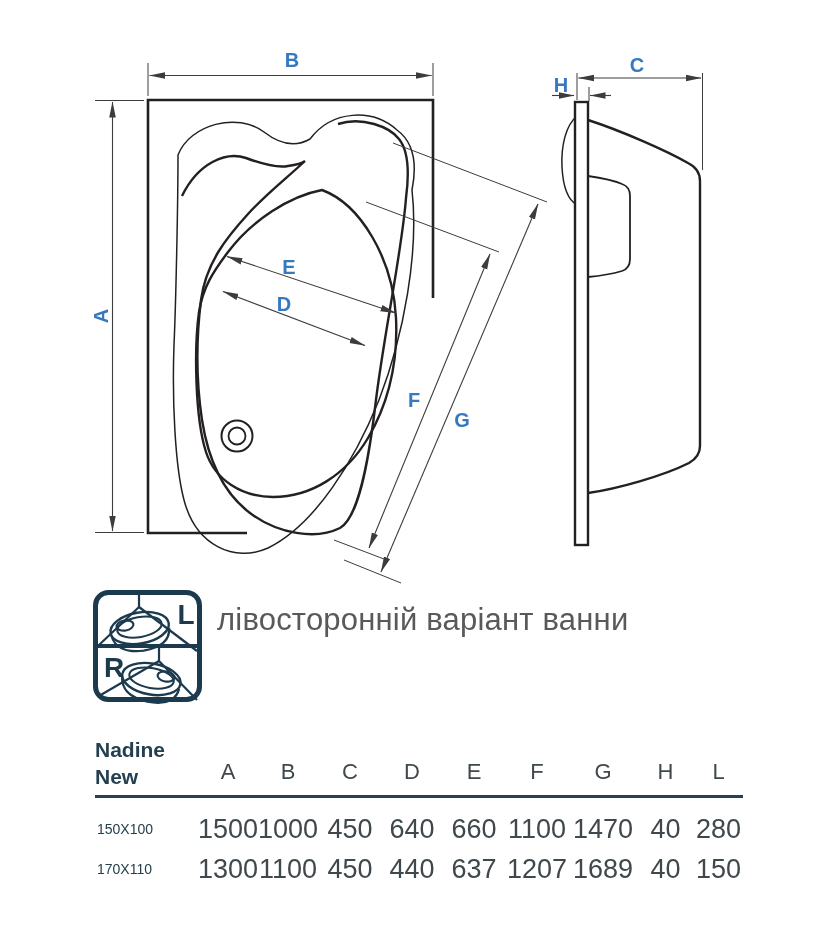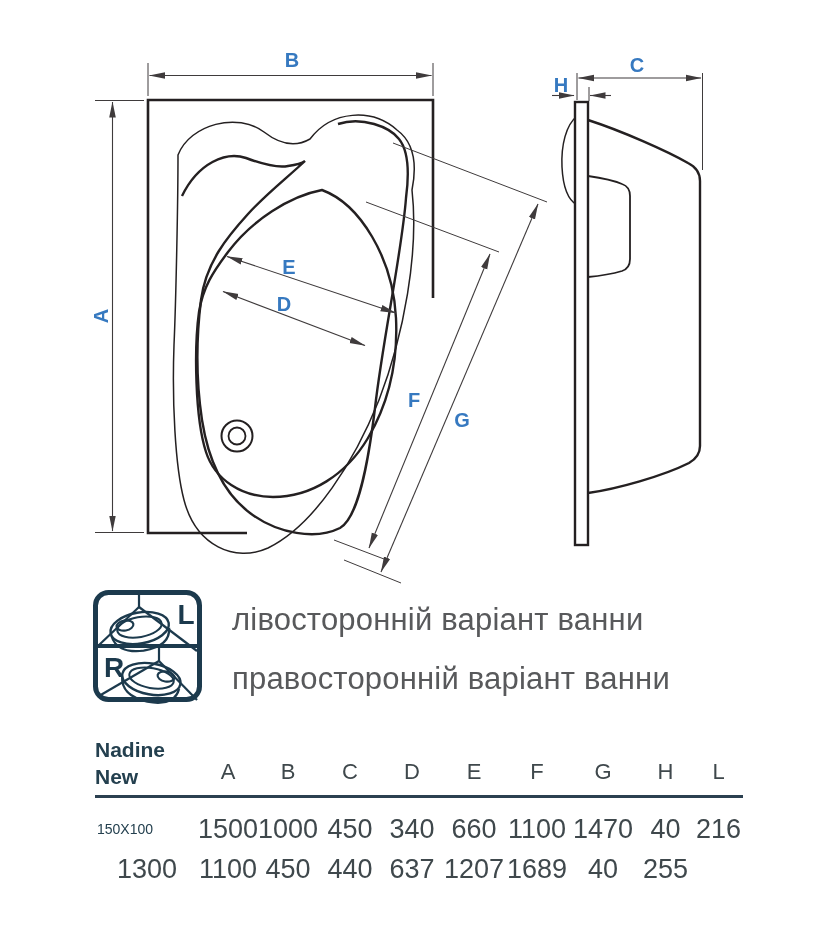--- a/index.html
+++ b/index.html
@@ -1,21 +1,21 @@
 <!DOCTYPE html>
 <html><head>
 <meta charset="utf-8">
 <style>
   html,body{margin:0;padding:0;background:#ffffff;}
   .page{position:relative;width:827px;height:945px;background:#fff;overflow:hidden;
         font-family:"Liberation Sans",sans-serif;}
   .art{position:absolute;left:0;top:0;}
 
   
-  .legend-text{position:absolute;left:232px;color:#58595b;font-size:31px;font-weight:400;
+  .legend-text{position:absolute;left:217px;color:#58595b;font-size:31px;font-weight:400;
                letter-spacing:0.2px;white-space:nowrap;}
   .legend-text.l1{top:602px;}
   .legend-text.l2{top:661px;}
 
   
   .tbl{position:absolute;left:95px;top:735px;display:grid;
        grid-template-columns:104px 58px 62px 62px 62px 62px 64px 68px 57px 49px;
        color:#3f484c;}
   .tbl .hcell{height:50px;display:flex;align-items:flex-end;justify-content:center;
               font-size:22px;padding-bottom:2px;}
@@ -166,21 +166,20 @@
           <ellipse cx="165" cy="674" rx="8.5" ry="5" stroke-width="2.2"></ellipse>
           <path d="M 122,682 C 123,693 132,701 151,702 C 170,702 179,695 180,684" stroke-width="2.4"></path>
         </g>
       </g>
       <text class="lr" x="186" y="624" text-anchor="middle" stroke="none">L</text>
       <text class="lr" x="114" y="677" text-anchor="middle" stroke="none">R</text>
     </g>
   </svg>
 
   <div class="legend-text l1">лівосторонній варіант ванни</div>
-  <div class="legend-text l2">правосторонній варіант ванни</div>
 
   <div class="tbl">
     <div class="titlecell">
       <span>Nadine</span>
       <span>New</span>
     </div>
     <div class="hcell">A</div>
     <div class="hcell">B</div>
     <div class="hcell">C</div>
     <div class="hcell">D</div>
@@ -189,30 +188,31 @@
     <div class="hcell">G</div>
     <div class="hcell">H</div>
     <div class="hcell">L</div>
 
     <div class="divider"></div>
 
     <div class="rcell rowlabel first">150X100</div>
     <div class="rcell first">1500</div>
     <div class="rcell first">1000</div>
     <div class="rcell first">450</div>
-    <div class="rcell first">340</div>
+    <div class="rcell first">640</div>
     <div class="rcell first">660</div>
     <div class="rcell first">1100</div>
     <div class="rcell first">1470</div>
     <div class="rcell first">40</div>
-    <div class="rcell first">216</div>
-
+    <div class="rcell first">280</div>
+
+    <div class="rcell rowlabel">170X110</div>
     <div class="rcell">1300</div>
     <div class="rcell">1100</div>
     <div class="rcell">450</div>
     <div class="rcell">440</div>
     <div class="rcell">637</div>
     <div class="rcell">1207</div>
     <div class="rcell">1689</div>
     <div class="rcell">40</div>
-    <div class="rcell">255</div>
+    <div class="rcell">150</div>
   </div>
 </div>
 
 </body></html>

